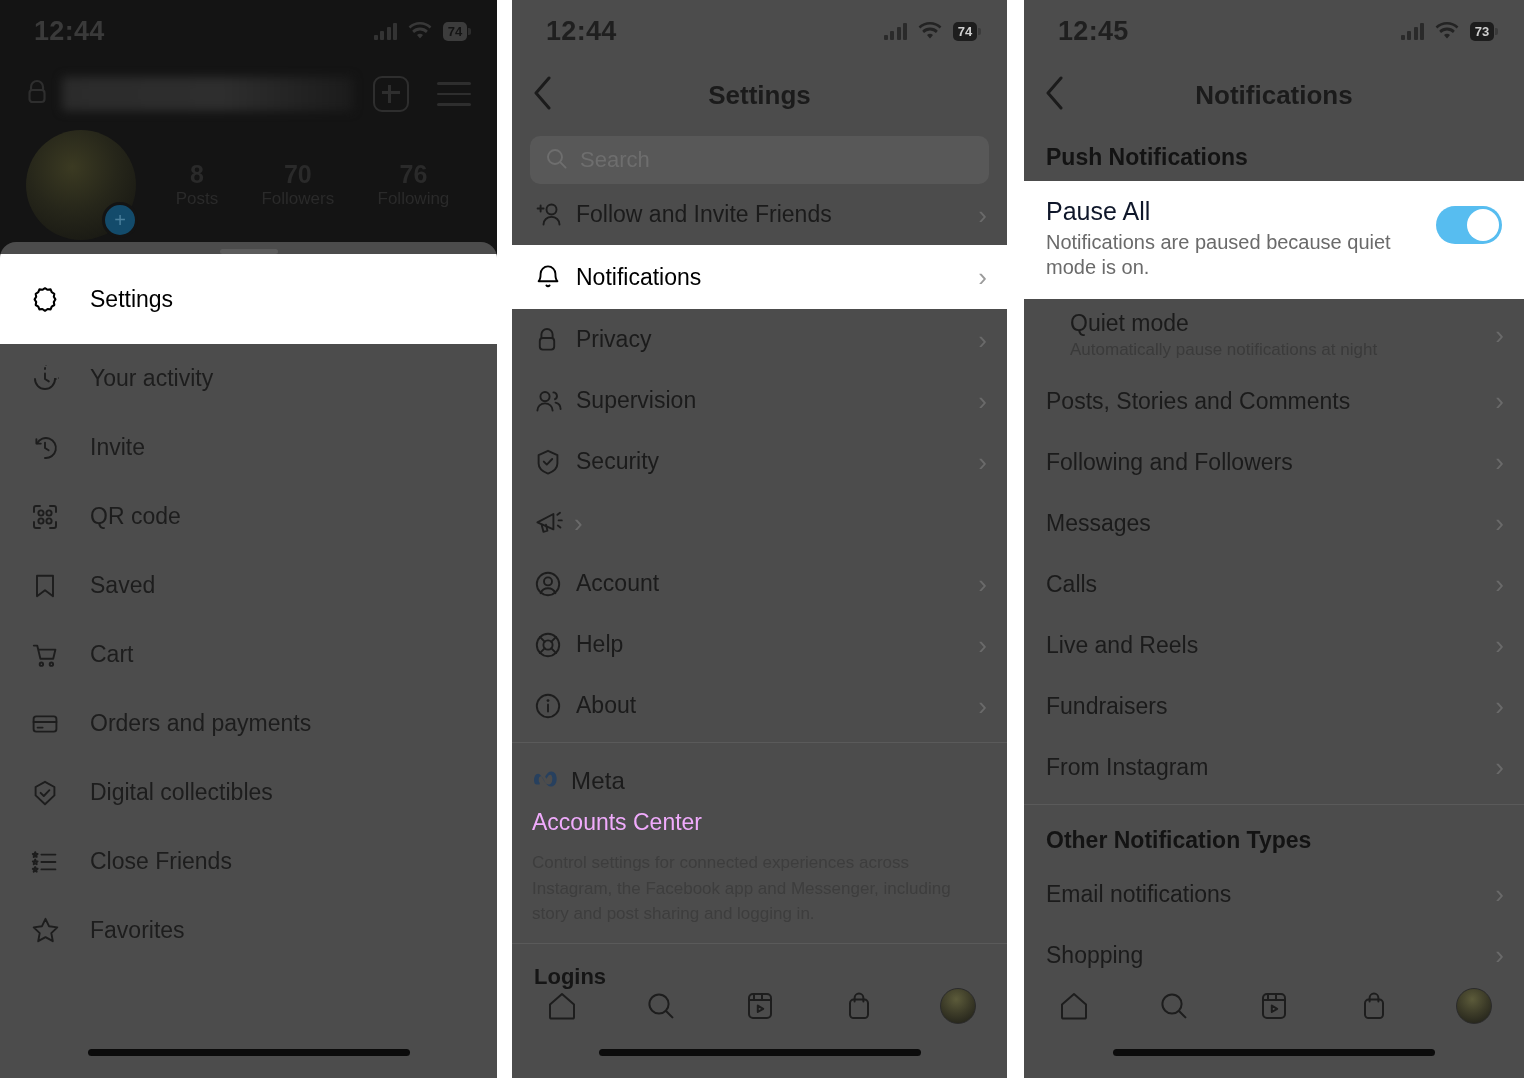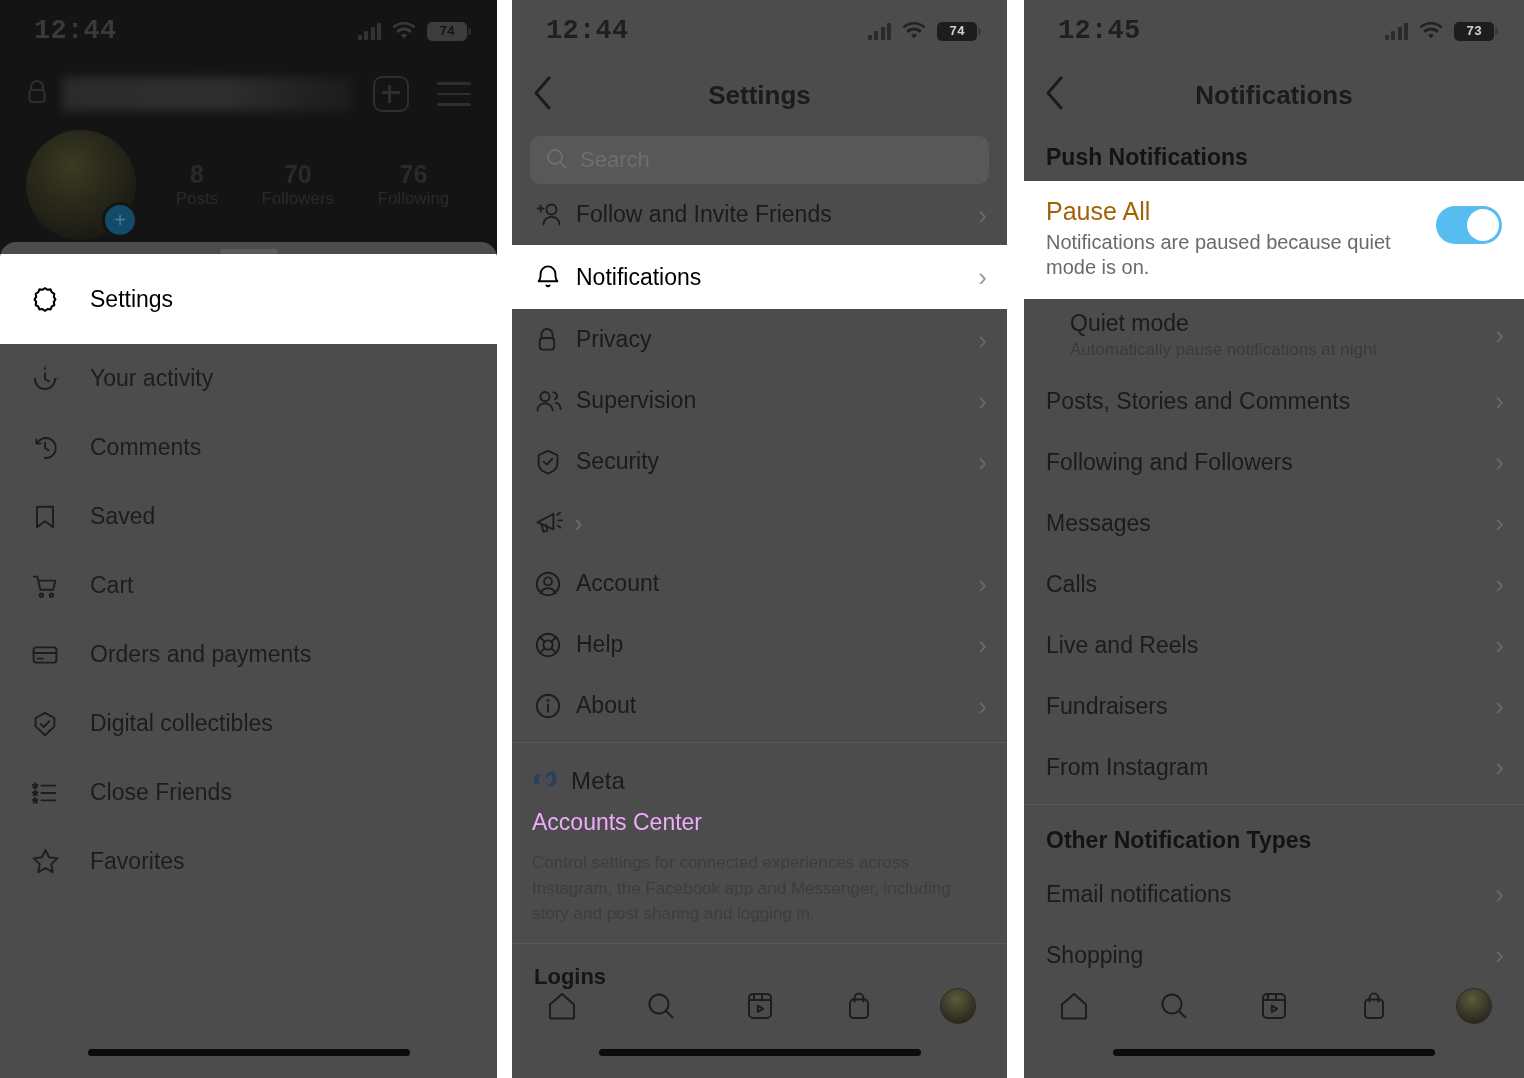--- a/index.html
+++ b/index.html
@@ -12,33 +12,33 @@
   .panel{position:relative;overflow:hidden;background:#4c4c4c;}
   .p1{width:497px;height:1078px;background:#141414;}
   .gap{width:15px;height:1078px;background:#ffffff;}
   .p2{width:495px;height:1078px;background:#4c4c4c;}
   .gap2{width:17px;height:1078px;background:#ffffff;}
   .p3{width:500px;height:1078px;background:#4c4c4c;}
 
   
   .statusbar{
     height:62px;display:flex;align-items:center;justify-content:space-between;
-    padding:0 30px 0 34px;box-sizing:border-box;font-family:Liberation Mono, monospace;
+    padding:0 30px 0 34px;box-sizing:border-box;
   }
   .clock{font-size:27px;font-weight:600;letter-spacing:.3px;}
   .sb-right{display:flex;align-items:center;gap:11px;}
   .cell{display:flex;align-items:flex-end;gap:2.5px;height:17px;}
   .cell i{display:block;width:4px;border-radius:1px;}
   .cell i:nth-child(1){height:5px;}
   .cell i:nth-child(2){height:9px;}
   .cell i:nth-child(3){height:13px;}
   .cell i:nth-child(4){height:17px;}
   .wifi svg{display:block;}
   .batt{
-    width:40px;height:19px;border-radius:5px;
+    width:24px;height:19px;border-radius:5px;
     display:flex;align-items:center;justify-content:center;
     font-size:13px;font-weight:700;position:relative;
   }
   .batt:after{content:"";position:absolute;right:-4px;top:6px;width:3px;height:7px;border-radius:0 2px 2px 0;}
 
   
   .p1 .clock{color:#3a3a3a;}
   .p1 .cell i{background:#333;}
   .p1 .wifi svg path{fill:#383838;}
   .p1 .batt{background:#3c3c3c;color:#141414;}
@@ -145,21 +145,21 @@
   .p3-row{
     display:flex;align-items:center;height:61px;padding:0 20px 0 22px;box-sizing:border-box;
   }
   .p3-row .r-label{flex:1;font-size:23px;color:#1b1b1b;}
   .p3-row.two{height:72px;align-items:center;margin-left:24px;}
   .sub{font-size:17px;color:#3a3a3a;margin-top:3px;}
   .pause-card{
     background:#fff;padding:16px 22px 18px 22px;display:flex;align-items:flex-start;
   }
   .pause-txt{flex:1;}
-  .pause-title{font-size:25px;color:#a16207;font-weight:400;line-height:1.15;}
+  .pause-title{font-size:25px;color:#0f172a;font-weight:400;line-height:1.15;}
   .pause-sub{font-size:20px;color:#6a6a6a;margin-top:4px;line-height:1.28;max-width:380px;}
   .toggle{
     width:66px;height:38px;border-radius:19px;position:relative;flex:none;margin-top:9px;
   }
   .knob{position:absolute;top:3px;right:3px;width:32px;height:32px;border-radius:50%;background:#fff;}
 
   
   .tabbar{
     position:absolute;left:0;right:0;bottom:0;height:118px;
     display:flex;align-items:flex-start;justify-content:space-around;
@@ -260,23 +260,35 @@
       </div>
 
       <div class="m-row">
         <span class="m-ico">
           <svg width="28" height="28" viewBox="0 0 28 28">
               <path class="ico-stroke" d="M5.4 9.6V5.2m0 4.4h4.4"></path>
               <path class="ico-stroke" d="M6.1 9.3A10 10 0 1114 24"></path>
               <path class="ico-stroke" d="M14 8.6V14l3.6 2.2"></path>
             </svg>
         </span>
-        <span class="m-label">Comments</span>
-      </div>
-
+        <span class="m-label">Invite</span>
+      </div>
+
+      <div class="m-row">
+        <span class="m-ico">
+          <svg width="28" height="28" viewBox="0 0 28 28">
+            <path class="ico-stroke" d="M9 3H5a2 2 0 00-2 2v4M19 3h4a2 2 0 012 2v4M9 25H5a2 2 0 01-2-2v-4M19 25h4a2 2 0 002-2v-4"></path>
+            <circle class="ico-stroke" cx="10" cy="10" r="2.6"></circle>
+              <circle class="ico-stroke" cx="18" cy="10" r="2.6"></circle>
+            <circle class="ico-stroke" cx="10" cy="18" r="2.6"></circle>
+              <circle class="ico-stroke" cx="18" cy="18" r="2.6"></circle>
+          </svg>
+        </span>
+        <span class="m-label">QR code</span>
+      </div>
 
       <div class="m-row">
         <span class="m-ico">
           <svg width="28" height="28" viewBox="0 0 28 28">
               <path class="ico-stroke" d="M6 3.8h16v20.4L14 18.2 6 24.2z"></path>
             </svg>
         </span>
         <span class="m-label">Saved</span>
       </div>
 

